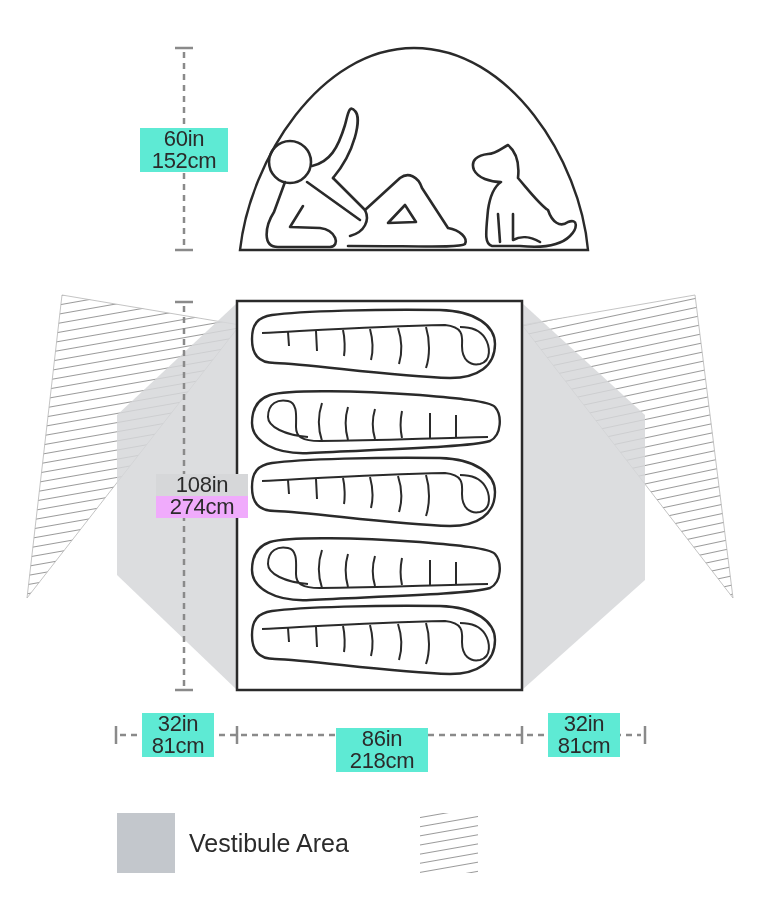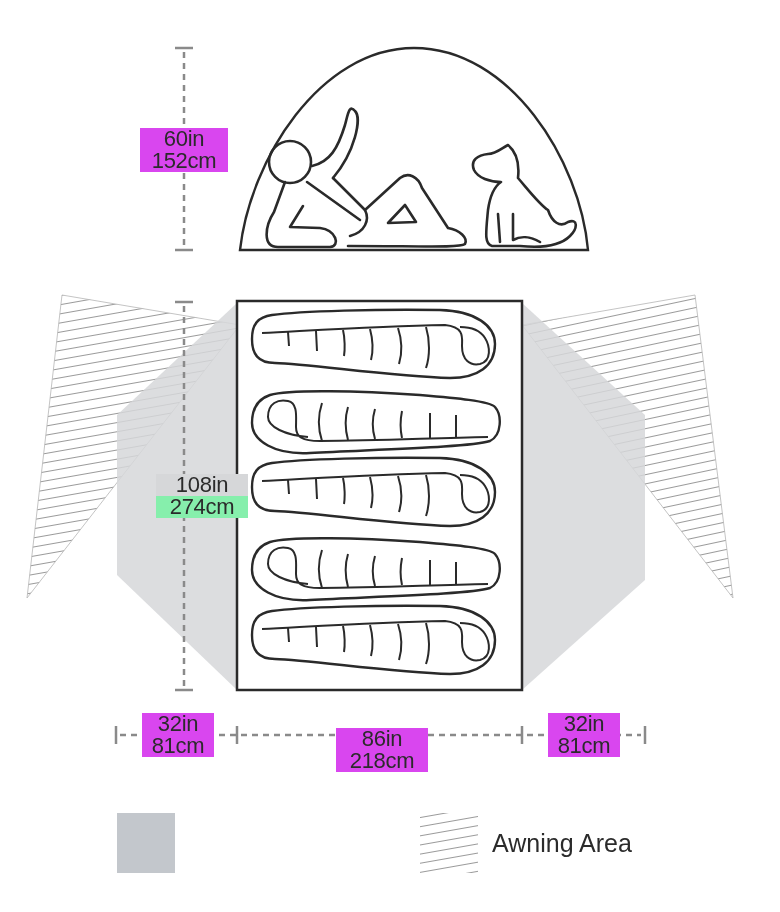--- a/index.html
+++ b/index.html
@@ -1,20 +1,20 @@
 <!DOCTYPE html>
 <html><head>
 <meta charset="utf-8">
 <style>
   html, body { margin: 0; padding: 0; background: #ffffff; }
   body { width: 780px; height: 912px; position: relative; overflow: hidden;
          font-family: "Liberation Sans", sans-serif; color: #2a2a2a; }
   #diagram { position: absolute; left: 0; top: 0; }
   .dim-label { position: absolute; text-align: center; font-size: 22px; line-height: 22px;
-               color: #2b2b2b; background: #d946ef; letter-spacing: -0.3px; }
+               color: #2b2b2b; background: #5eead4; letter-spacing: -0.3px; }
   .dim-label span { display: block; }
   .legend-item { position: absolute; display: flex; align-items: center; }
   .swatch-vest { width: 58px; height: 60px; background: #c3c7cc; }
   .swatch-awn { width: 58px; height: 60px; }
   .legend-label { font-size: 25px; color: #2b2b2b; margin-left: 14px; }
 </style>
 </head>
 <body>
 
 <svg id="diagram" width="780" height="912" viewBox="0 0 780 912" xmlns="http://www.w3.org/2000/svg">
@@ -92,41 +92,41 @@
     <line x1="120" y1="735" x2="641" y2="735" stroke-dasharray="6,5"></line>
   </g>
 </svg>
 
 <div class="dim-label" style="left:140px; top:128px; width:88px;">
   <span>60in</span>
   <span>152cm</span>
 </div>
 <div class="dim-label" style="left:156px; top:474px; width:92px; background:transparent;">
   <span style="background:#d6d7d9;">108in</span>
-  <span style="background:#86efac;">274cm</span>
+  <span style="background:#f0abfc;">274cm</span>
 </div>
 <div class="dim-label" style="left:142px; top:713px; width:72px;">
   <span>32in</span>
   <span>81cm</span>
 </div>
 <div class="dim-label" style="left:336px; top:728px; width:92px;">
   <span>86in</span>
   <span>218cm</span>
 </div>
 <div class="dim-label" style="left:548px; top:713px; width:72px;">
   <span>32in</span>
   <span>81cm</span>
 </div>
 
 <div class="legend-item" style="left:117px; top:813px;">
   <div class="swatch-vest"></div>
+  <span class="legend-label">Vestibule Area</span>
 </div>
 <div class="legend-item" style="left:420px; top:813px;">
   <svg class="swatch-awn" width="58" height="60" viewBox="0 0 58 60">
     <defs>
       <pattern id="hatchLeg" patternUnits="userSpaceOnUse" width="12" height="9" patternTransform="rotate(-10)">
         <line x1="0" y1="4.5" x2="12" y2="4.5" stroke="#9a9a9a" stroke-width="1"></line>
       </pattern>
     </defs>
     <rect x="0" y="0" width="58" height="60" fill="url(#hatchLeg)"></rect>
   </svg>
-  <span class="legend-label">Awning Area</span>
 </div>
 
 </body></html>

